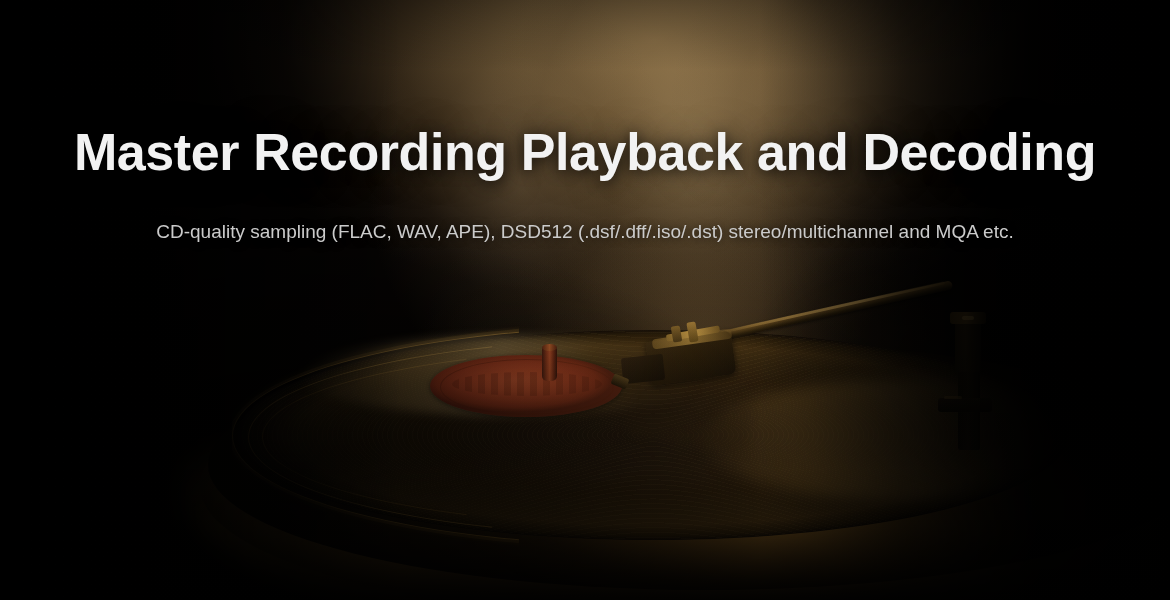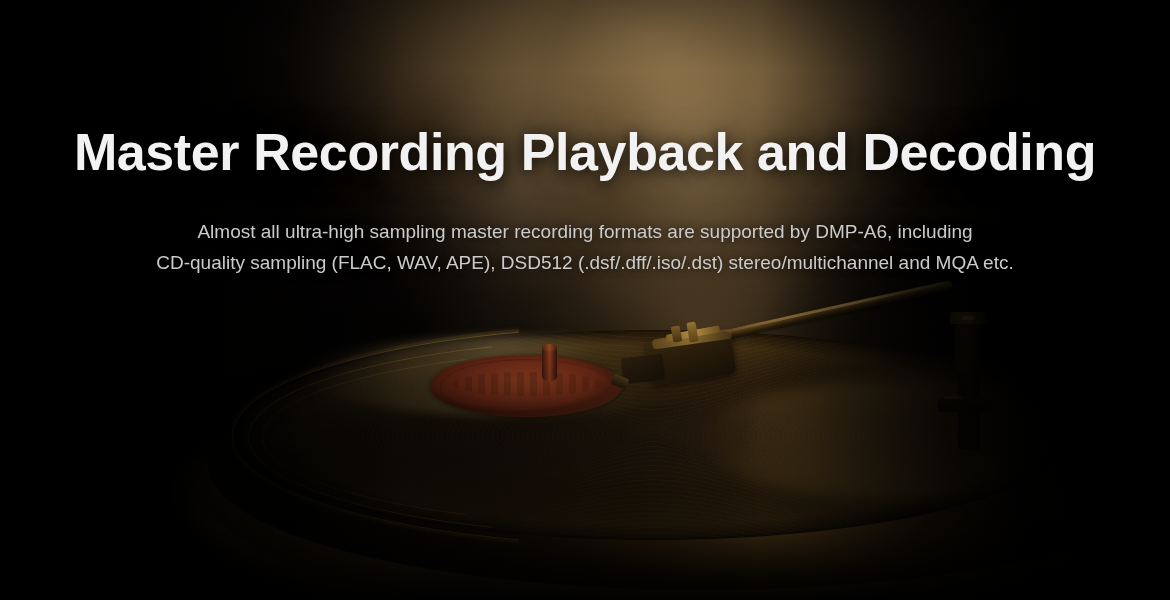--- a/index.html
+++ b/index.html
@@ -396,18 +396,17 @@
 
   <div class="layer" id="scene-warm"></div>
   <div class="layer" id="scene-shade"></div>
   <div class="layer" id="vignette-sides"></div>
   <div class="layer" id="vignette-bottom"></div>
   <div class="layer" id="vignette-top"></div>
 
   <div id="text-block">
     <div id="headline">Master Recording Playback and Decoding</div>
     <div id="subline">
-      <div>Almost all ultra-high sampling master recording formats are supported by DMP-A6, including</div>
       <div>CD-quality sampling (FLAC, WAV, APE), DSD512 (.dsf/.dff/.iso/.dst) stereo/multichannel and MQA etc.</div>
     </div>
   </div>
 
 </div>
 
 </body></html>

